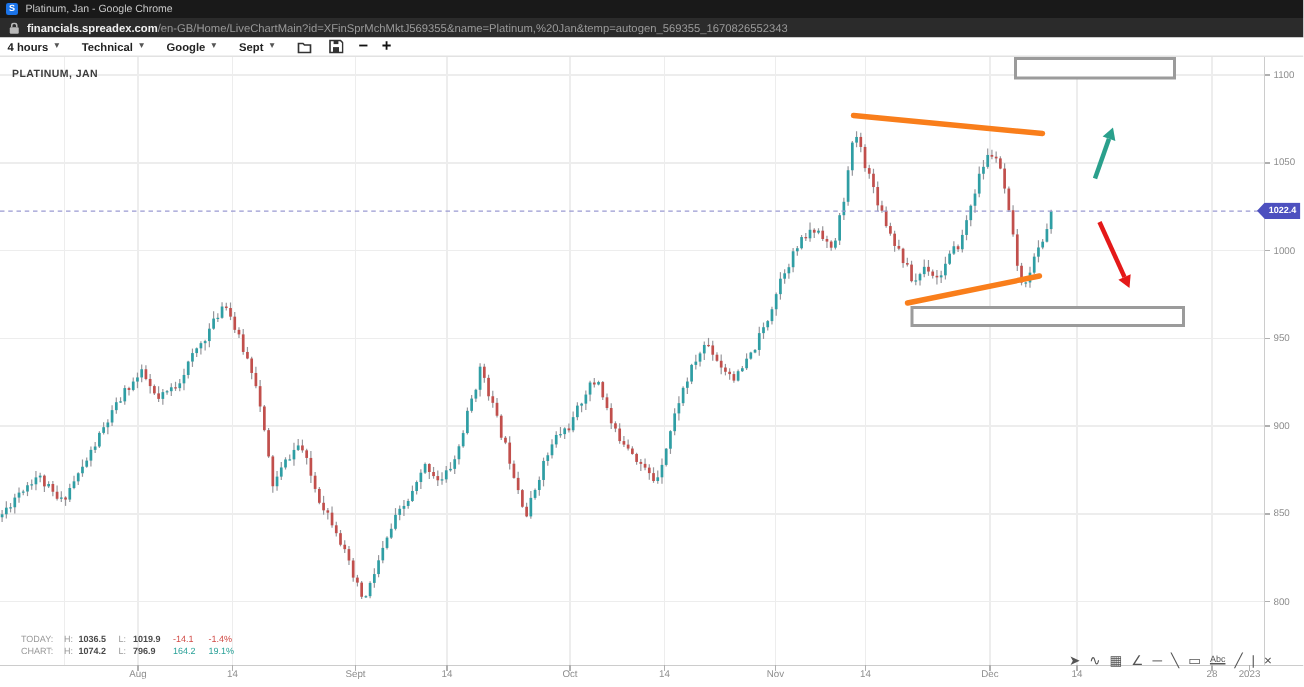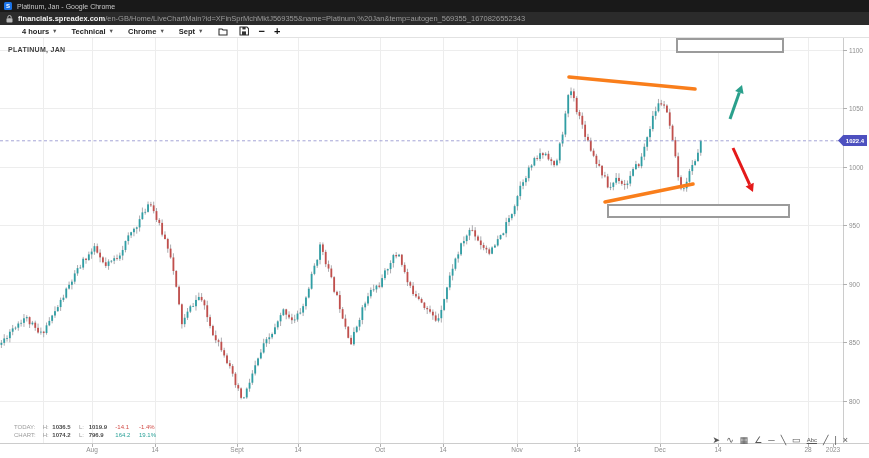--- a/index.html
+++ b/index.html
@@ -6,21 +6,21 @@
   html,body{width:869px;height:458px;overflow:hidden;background:#fff;
     font-family:"Liberation Sans",sans-serif}
   .titlebar{height:12px;background:#191919;display:flex;align-items:center;padding:0 4px;gap:5px}
   .favicon{width:8px;height:8px;background:#1a73e8;border-radius:1.5px;color:#fff;font-size:6px;
     font-weight:bold;display:flex;align-items:center;justify-content:center;line-height:1;flex:0 0 auto}
   .wintitle{color:#c9c9c9;font-size:7px;white-space:nowrap}
   .urlbar{height:13px;background:#2b2b2b;display:flex;align-items:center;padding:0 6px;gap:5px}
   .url{font-size:7.5px;color:#9a9a9a;white-space:nowrap;overflow:hidden}
   .url b{color:#f2f2f2}
   .toolbar{height:13px;background:#fff;border-bottom:1px solid #e2e2e2;display:flex;
-    align-items:center;padding:0 22px;font-size:7.5px;color:#222;font-weight:bold}
+    align-items:center;padding:0 5px;font-size:7.5px;color:#222;font-weight:bold}
   .dd{display:flex;align-items:center;gap:3px;margin-right:14px;cursor:pointer}
   .caret{font-size:5.5px;color:#555}
   .tbicon{margin-right:10px;display:flex;align-items:center;cursor:pointer}
   .tbtxt{font-size:11px;font-weight:bold;margin-right:9px;cursor:pointer;line-height:10px;color:#111}
   .chart{position:relative;width:869px;height:420px;background:#fff}
   #plot{position:absolute;left:0;top:0;display:block}
   .instrument{position:absolute;left:8px;top:8px;font-size:7px;font-weight:bold;color:#3c3c3c;letter-spacing:.3px}
   .ylab{position:absolute;font-size:6.5px;color:#8e8e8e;line-height:7px}
   .xlab{position:absolute;font-size:6.5px;color:#8e8e8e;width:26px;text-align:center;line-height:7px}
   .badge{position:absolute;left:838px;top:97px;width:29px;height:11px;background:#4d50bf;color:#fff;
@@ -55,21 +55,21 @@
 <div class="toolbar">
   <div class="dd">
     <span>4 hours</span>
     <span class="caret">▼</span>
   </div>
   <div class="dd">
     <span>Technical</span>
     <span class="caret">▼</span>
   </div>
   <div class="dd">
-    <span>Chrome</span>
+    <span>Google</span>
     <span class="caret">▼</span>
   </div>
   <div class="dd">
     <span>Sept</span>
     <span class="caret">▼</span>
   </div>
   <div class="tbicon">
     <svg width="11" height="9" viewBox="0 0 11 9">
       <path d="M1 2 h3 l1 1 h4 v5 H1 z" fill="none" stroke="#333" stroke-width="1.1"></path>
     </svg>

